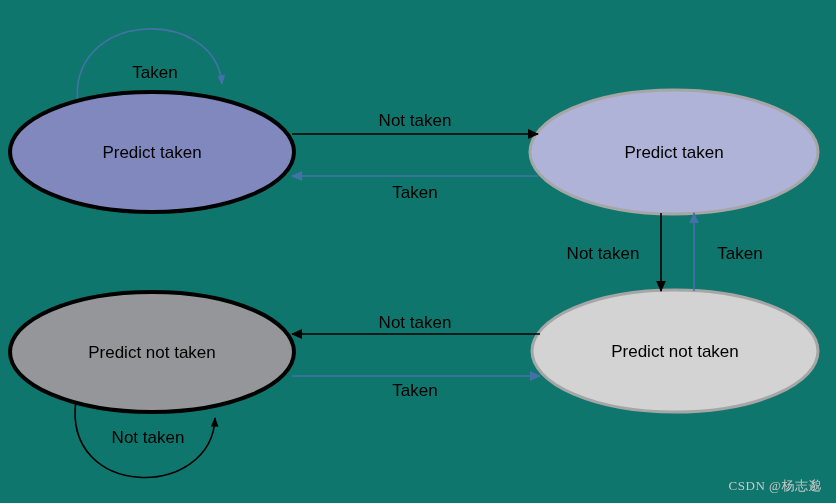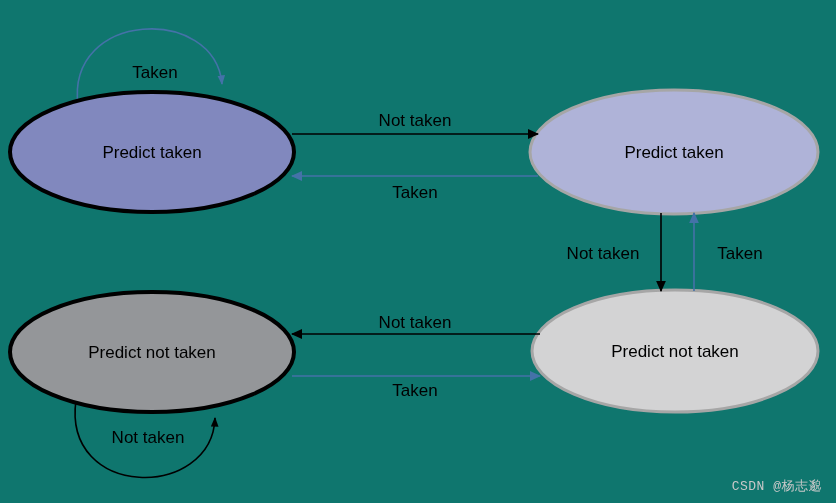--- a/index.html
+++ b/index.html
@@ -35,21 +35,21 @@
     font-family: "Liberation Sans", sans-serif;
     font-size: 17px;
     fill: #000000;
     text-anchor: middle;
     dominant-baseline: middle;
   }
   .watermark-text {
     position: absolute;
     right: 14px;
     bottom: 8px;
-    font-family: Liberation Mono, monospace;
+    font-family: Liberation Serif, serif;
     font-size: 13px;
     color: #c9c9c9;
     letter-spacing: 0.5px;
     white-space: nowrap;
     user-select: none;
   }
 </style>
 </head>
 <body>
 

